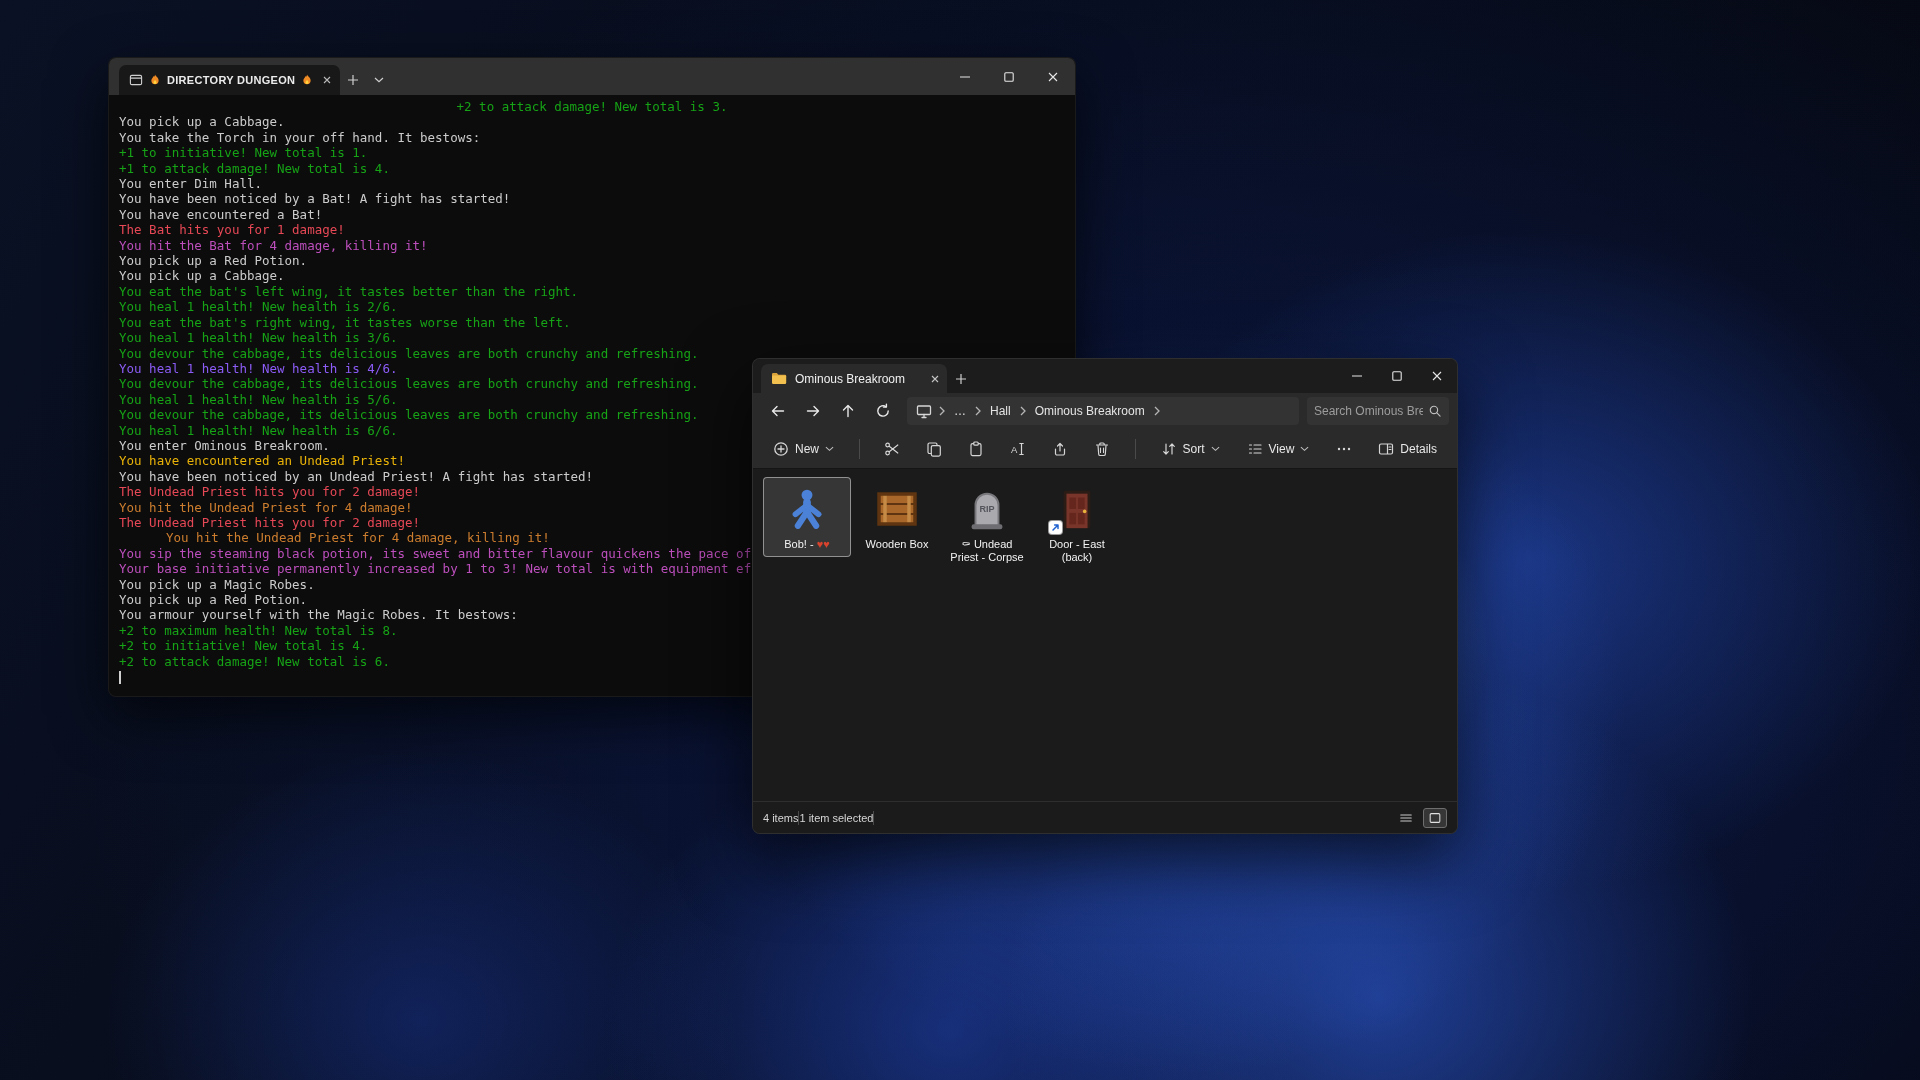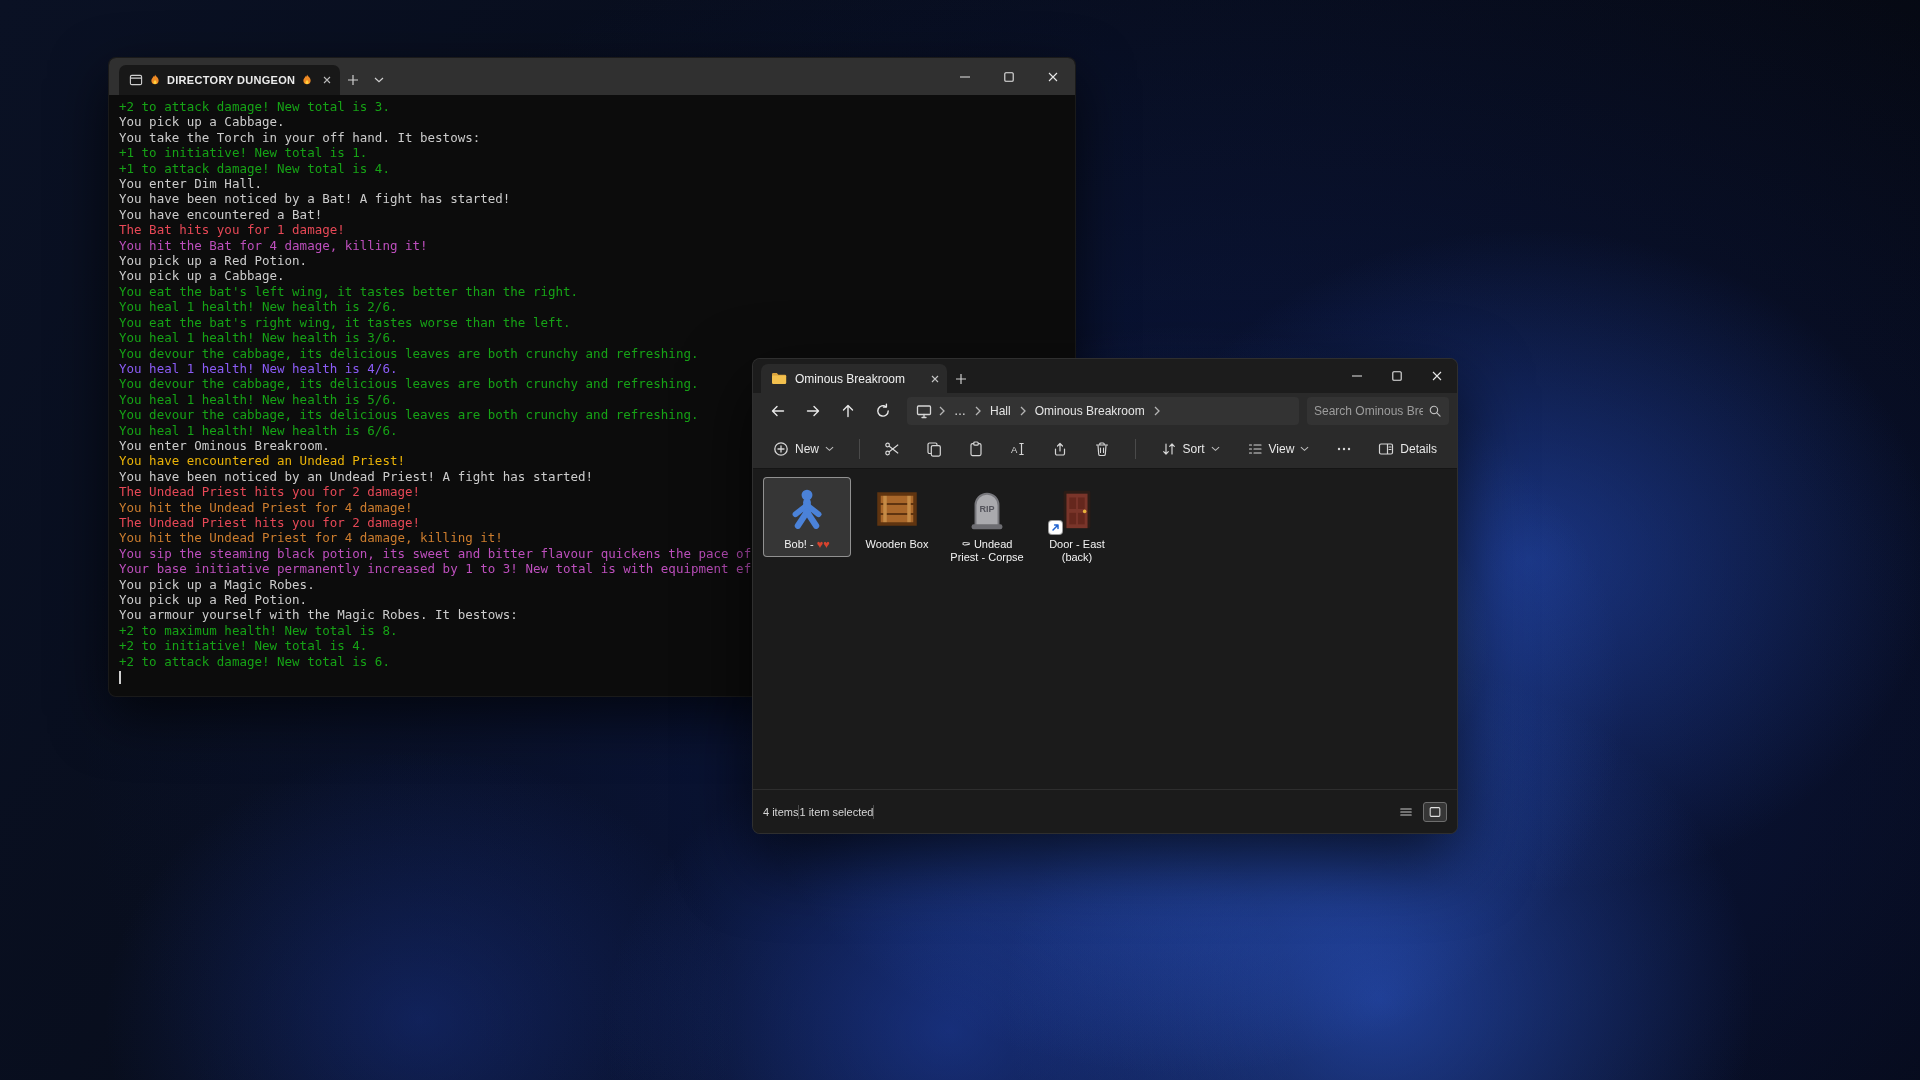--- a/index.html
+++ b/index.html
@@ -71,21 +71,21 @@
   .exp-content { flex:1; background:#1b1b1b; padding:8px 10px; display:flex; align-items:flex-start; gap:2px; overflow:hidden; }
   .file-item { width:88px; padding:6px 2px 5px; display:flex; flex-direction:column; align-items:center;
     gap:4px; border-radius:4px; border:1px solid transparent; }
   .file-item.selected { background:rgba(255,255,255,.12); border-color:rgba(255,255,255,.45); }
   .file-icon { width:50px; height:50px; position:relative; display:flex; align-items:center; justify-content:center; }
   .file-label { font-size:11px; line-height:13px; color:#f2f2f2; text-align:center; max-width:84px; }
   .hearts { color:#d8432e; margin-left:3px; }
   .shortcut-badge { position:absolute; left:-3px; bottom:0; width:13px; height:13px; background:#ffffff;
     border-radius:3px; display:flex; align-items:center; justify-content:center; box-shadow:0 0 0 1px #9a9a9a; }
 
-  .exp-statusbar { height:44px; background:#1b1b1b; border-top:1px solid #2e2e2e; display:flex;
+  .exp-statusbar { height:32px; background:#1b1b1b; border-top:1px solid #2e2e2e; display:flex;
     align-items:center; padding:0 10px; font-size:11px; color:#d6d6d6; flex:none; }
   .status-sep { width:1px; height:14px; background:#4a4a4a; }
   .status-right { margin-left:auto; display:flex; gap:5px; }
   .status-toggle { width:24px; height:20px; display:flex; align-items:center; justify-content:center;
     border-radius:3px; border:1px solid transparent; }
   .status-toggle.active { background:rgba(255,255,255,.12); border-color:#6e6e6e; }
 </style>
 </head>
 <body>
 
@@ -137,21 +137,21 @@
           </button>
         <button class="cap">
             <svg width="10" height="10" viewBox="0 0 10 10">
               <path d="M1 1l8 8M9 1 1 9" stroke="#e6e6e6" stroke-width="1.1"></path>
             </svg>
           </button>
       </div>
     </div>
     <div class="term-body">
       <div>
-          <div class="tline" style="color: rgb(22, 163, 22);">+2 to attack damage! New total is 3.</div>
+          <div class="tline" style="color: rgb(22, 163, 22); text-align: center;">+2 to attack damage! New total is 3.</div>
           <div class="tline" style="color: rgb(204, 204, 204);">You pick up a Cabbage.</div>
           <div class="tline" style="color: rgb(204, 204, 204);">You take the Torch in your off hand. It bestows:</div>
           <div class="tline" style="color: rgb(22, 163, 22);">+1 to initiative! New total is 1.</div>
           <div class="tline" style="color: rgb(22, 163, 22);">+1 to attack damage! New total is 4.</div>
           <div class="tline" style="color: rgb(204, 204, 204);">You enter Dim Hall.</div>
           <div class="tline" style="color: rgb(204, 204, 204);">You have been noticed by a Bat! A fight has started!</div>
           <div class="tline" style="color: rgb(204, 204, 204);">You have encountered a Bat!</div>
           <div class="tline" style="color: rgb(231, 72, 86);">The Bat hits you for 1 damage!</div>
           <div class="tline" style="color: rgb(189, 79, 189);">You hit the Bat for 4 damage, killing it!</div>
           <div class="tline" style="color: rgb(204, 204, 204);">You pick up a Red Potion.</div>
@@ -165,21 +165,21 @@
           <div class="tline" style="color: rgb(22, 163, 22);">You devour the cabbage, its delicious leaves are both crunchy and refreshing.</div>
           <div class="tline" style="color: rgb(22, 163, 22);">You heal 1 health! New health is 5/6.</div>
           <div class="tline" style="color: rgb(22, 163, 22);">You devour the cabbage, its delicious leaves are both crunchy and refreshing.</div>
           <div class="tline" style="color: rgb(22, 163, 22);">You heal 1 health! New health is 6/6.</div>
           <div class="tline" style="color: rgb(204, 204, 204);">You enter Ominous Breakroom.</div>
           <div class="tline" style="color: #eab308;">You have encountered an Undead Priest!</div>
           <div class="tline" style="color: rgb(204, 204, 204);">You have been noticed by an Undead Priest! A fight has started!</div>
           <div class="tline" style="color: rgb(231, 72, 86);">The Undead Priest hits you for 2 damage!</div>
           <div class="tline" style="color: rgb(205, 125, 46);">You hit the Undead Priest for 4 damage!</div>
           <div class="tline" style="color: rgb(231, 72, 86);">The Undead Priest hits you for 2 damage!</div>
-          <div class="tline" style="color: rgb(205, 125, 46);">You hit the Undead Priest for 4 damage, killing it!</div>
+          <div class="tline" style="color: rgb(205, 125, 46); margin-left: 47px;">You hit the Undead Priest for 4 damage, killing it!</div>
           <div class="tline" style="color: rgb(189, 79, 189);">You sip the steaming black potion, its sweet and bitter flavour quickens the pace of yo</div>
           <div class="tline" style="color: rgb(189, 79, 189);">Your base initiative permanently increased by 1 to 3! New total is with equipment effec</div>
           <div class="tline" style="color: rgb(204, 204, 204);">You pick up a Magic Robes.</div>
           <div class="tline" style="color: rgb(204, 204, 204);">You pick up a Red Potion.</div>
           <div class="tline" style="color: rgb(204, 204, 204);">You armour yourself with the Magic Robes. It bestows:</div>
           <div class="tline" style="color: rgb(22, 163, 22);">+2 to maximum health! New total is 8.</div>
           <div class="tline" style="color: rgb(22, 163, 22);">+2 to initiative! New total is 4.</div>
           <div class="tline" style="color: rgb(22, 163, 22);">+2 to attack damage! New total is 6.</div>
           <div class="tline"><span class="cursor"></span></div>
         </div>

